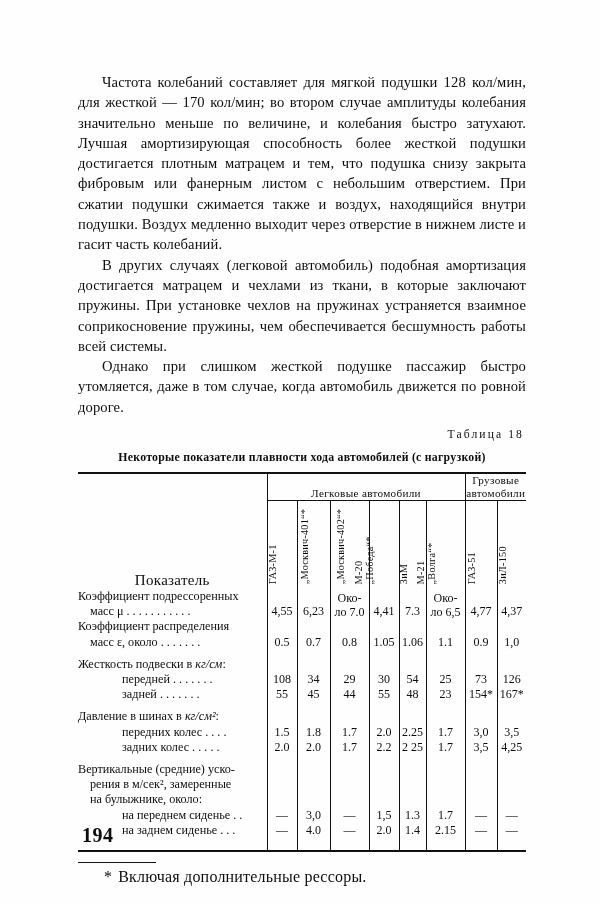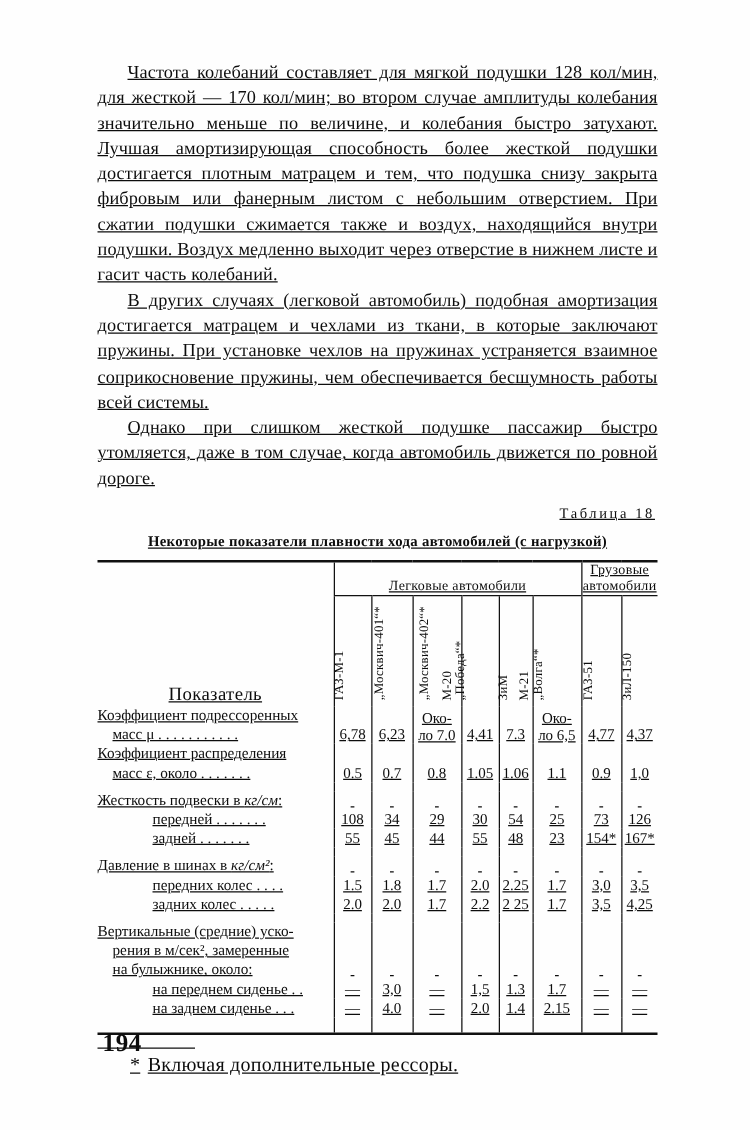--- a/index.html
+++ b/index.html
@@ -18,23 +18,22 @@
   .page {
     position: absolute;
     left: 0; top: 0;
     width: 600px;
     height: 904px;
     background: #fefefe;
   }
   .content {
     position: absolute;
     left: 78px;
-    top: 48px;
+    top: 72px;
     width: 448px;
-    text-decoration: underline;
   }
 
   
   p.para {
     margin: 0;
     font-size: 14.6px;
     line-height: 20.3px;
     text-align: justify;
     text-indent: 24px;
     letter-spacing: 0.1px;
@@ -251,21 +250,21 @@
           </td>
         </tr>
 
         </tbody>
           <tbody id="tbody-rows">
             <tr>
               <td class="lbl">
                 <div>Коэффициент подрессоренных</div>
                 <div class="hang">масс μ . . . . . . . . . . .</div>
               </td>
-              <td class="num vline-l">6,78</td>
+              <td class="num vline-l">4,55</td>
               <td class="num vline-l">6,23</td>
               <td class="num vline-l twoline">
                 <div>Око-</div>
                 <div>ло 7.0</div>
               </td>
               <td class="num vline-l">4,41</td>
               <td class="num vline-l">7.3</td>
               <td class="num vline-l twoline">
                 <div>Око-</div>
                 <div>ло 6,5</div>

